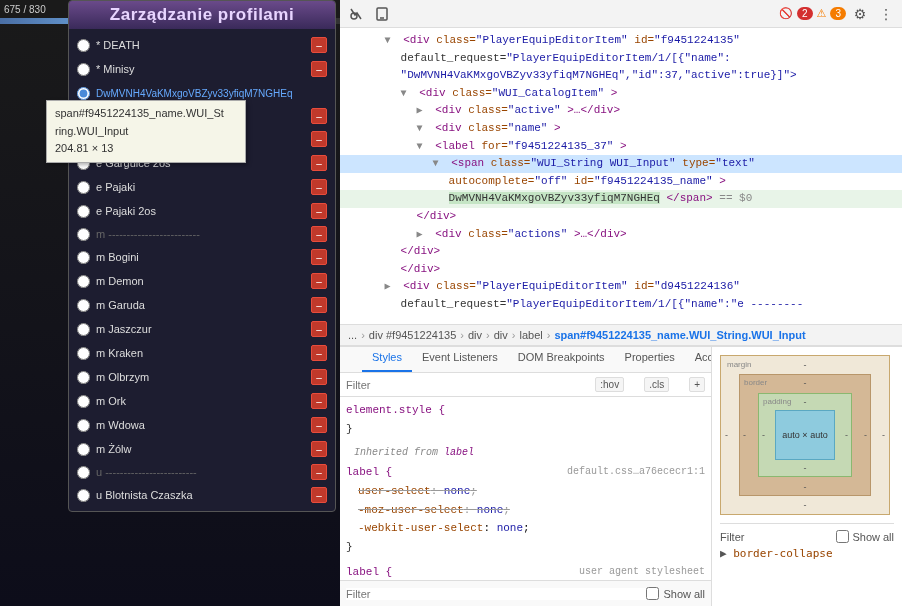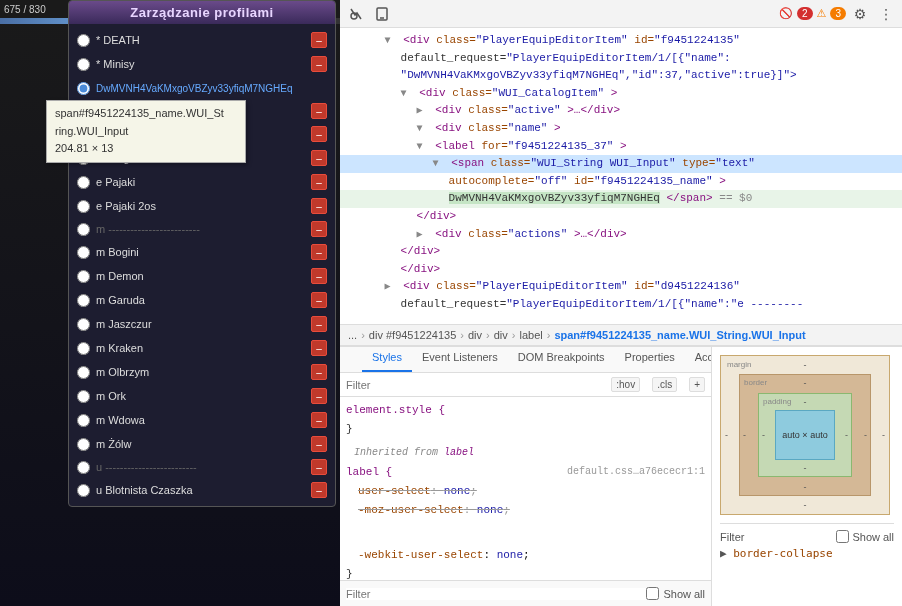--- a/index.html
+++ b/index.html
@@ -48,21 +48,21 @@
       border: 1px solid #555;
       border-radius: 4px;
       z-index: 10;
     }
 
     .profile-header {
       background: linear-gradient(180deg, #6a4a8a 0%, #3a2a5a 100%);
       color: #e8d5ff;
       text-align: center;
       padding: 4px 8px;
-      font-size: 13px;
+      font-size: 17px;
       font-weight: bold;
       border-radius: 3px 3px 0 0;
       letter-spacing: 0.5px;
     }
 
     .profile-list {
       padding: 4px 0;
       max-height: 580px;
       overflow-y: auto;
     }
@@ -345,21 +345,21 @@
     .styles-filter input {
       border: none;
       outline: none;
       font-size: 11px;
       flex: 1;
       color: #333;
     }
 
     .filter-buttons {
       display: flex;
-      gap: 12px;
+      gap: 20px;
       align-items: center;
     }
 
     .filter-btn {
       font-size: 10px;
       color: #555;
       cursor: pointer;
       padding: 1px 4px;
       border: 1px solid #ddd;
       border-radius: 2px;
@@ -783,21 +783,21 @@
             <div style="padding-left:12px;">
               <span class="strikethrough">
                 <span class="style-prop">user-select</span>: <span class="style-val">none</span>;
               </span>
             </div>
             <div style="padding-left:12px;">
               <span class="strikethrough">
                 <span class="style-prop">-moz-user-select</span>: <span class="style-val">none</span>;
               </span>
             </div>
-            <div style="padding-left:12px;margin-top:27px;">
+            <div style="padding-left:12px;">
               <span class="style-prop">-webkit-user-select</span>: <span class="style-val">none</span>;
             </div>
             <div><span class="style-brace">}</span></div>
           </div>
 
           <div class="style-rule">
             <div>
               <span class="style-selector">label {</span>
               <span class="style-source">user agent stylesheet</span>
             </div>

